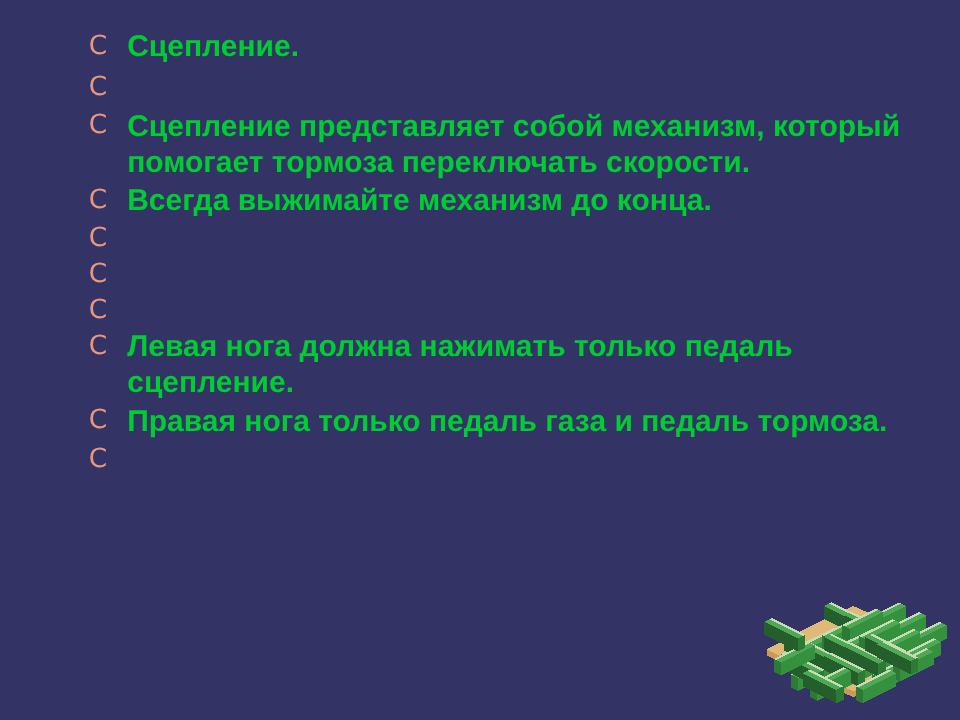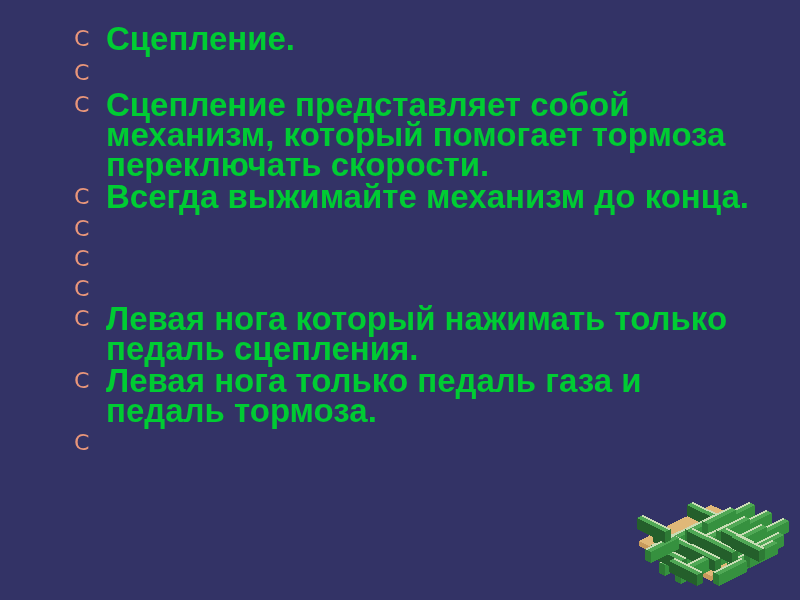--- a/index.html
+++ b/index.html
@@ -57,21 +57,21 @@
   }
 
   .bullet .glyph {
     display: inline-block;
     transform: scaleX(-1);
   }
 
   .text {
     flex: 1 1 auto;
     color: #00CC33;
-    font-size: 33px;
+    font-size: 25px;
     font-weight: 700;
     line-height: 30px;
     letter-spacing: 0px;
     white-space: pre-wrap;
     padding-top: 0px;
   }
 
   
   .row-1 { margin-top: 0px; }
   .row-2 { margin-top: 4px; }
@@ -135,26 +135,26 @@
       <div class="text"></div>
     </div>
 
     <div class="row row-7 empty">
       <div class="bullet"><span class="glyph">Ɔ</span></div>
       <div class="text"></div>
     </div>
 
     <div class="row row-8">
       <div class="bullet"><span class="glyph">Ɔ</span></div>
-      <div class="text">Левая нога который нажимать только педаль сцепления.</div>
+      <div class="text">Левая нога должна нажимать только педаль сцепление.</div>
     </div>
 
     <div class="row row-9">
       <div class="bullet"><span class="glyph">Ɔ</span></div>
-      <div class="text">Левая нога только педаль газа и педаль тормоза.</div>
+      <div class="text">Правая нога только педаль газа и педаль тормоза.</div>
     </div>
 
     <div class="row row-10 empty">
       <div class="bullet"><span class="glyph">Ɔ</span></div>
       <div class="text"></div>
     </div>
 
   </div>
 
   <div id="maze-deco">

